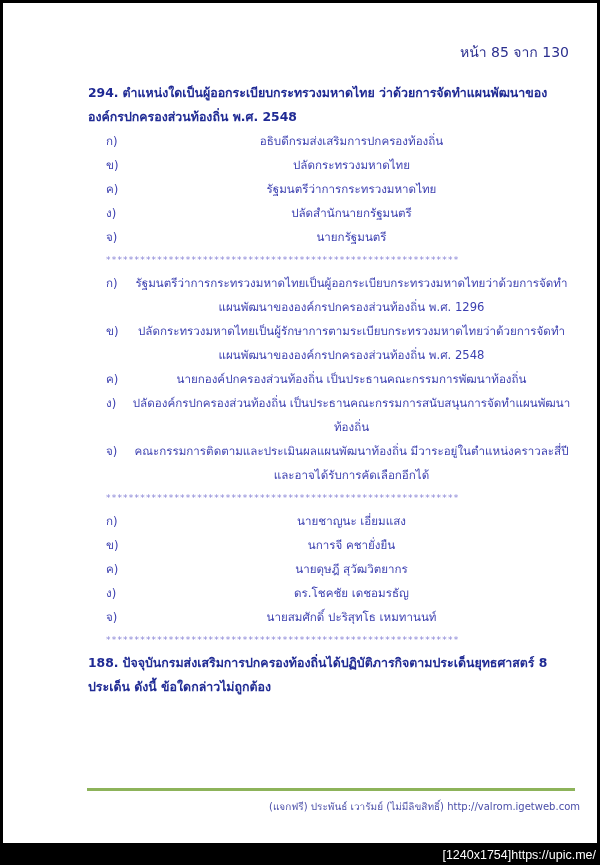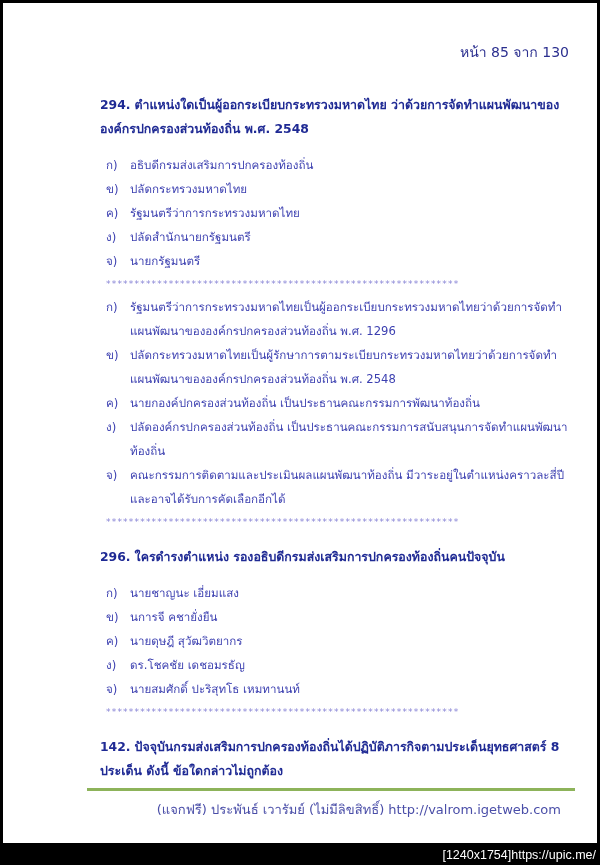--- a/index.html
+++ b/index.html
@@ -11,38 +11,38 @@
     position: absolute; left: 3px; top: 3px; width: 594px; height: 840px;
     background: #ffffff;
   }
   .page-number {
     position: absolute; right: 28px; top: 38px;
     font-size: 14px; color: #2b2f8f;
   }
   .content { position: absolute; left: 85px; top: 78px; width: 485px; }
   .question {
     color: #1f2a94; font-weight: bold; font-size: 12.4px; line-height: 24px;
-    margin: 12px;
+    margin: 0;
   }
   .q-num { margin-right: 4px; }
   .choices { list-style: none; margin: 0; padding: 0 0 0 18px; }
   .choice {
     display: flex; color: #3b3fb0; font-size: 11.6px; line-height: 24px;
   }
   .choice-letter { width: 24px; flex: 0 0 24px; }
-  .choice-text { flex: 1; }
+  .choice-text { flex: 1; text-align: center; }
   .separator {
     color: #8a86d6; font-size: 9px; letter-spacing: 1.2px; height: 22px; line-height: 22px;
     padding-left: 18px; white-space: nowrap; overflow: hidden; width: 448px;
   }
   .footer-rule {
     position: absolute; left: 84px; top: 785px; width: 488px; height: 3px; background: #8db35a;
   }
   .footer-text {
-    position: absolute; right: 36px; top: 796px; font-size: 13px; color: #4a4ea8;
+    position: absolute; right: 17px; top: 796px; font-size: 10px; color: #4a4ea8;
   }
   .watermark {
     position: absolute; right: 4px; bottom: 3px; font-size: 12.5px; color: #ffffff;
     font-family: Liberation Sans, sans-serif;
   }
 </style>
 </head>
 <body>
 
 <div class="page">
@@ -99,23 +99,20 @@
           </li>
         <li class="choice">
             <span class="choice-letter">จ)</span>
             <span class="choice-text">คณะกรรมการติดตามและประเมินผลแผนพัฒนาท้องถิ่น มีวาระอยู่ในตำแหน่งคราวละสี่ปีและอาจได้รับการคัดเลือกอีกได้</span>
           </li>
       </ul>
     </div>
     <div class="separator">**************************************************************</div>
 
     <div>
-      <p class="question">
-        <span class="q-num">296.</span><span>ใครดำรงตำแหน่ง รองอธิบดีกรมส่งเสริมการปกครองท้องถิ่นคนปัจจุบัน</span>
-      </p>
       <ul class="choices">
         <li class="choice">
             <span class="choice-letter">ก)</span>
             <span class="choice-text">นายชาญนะ เอี่ยมแสง</span>
           </li>
         <li class="choice">
             <span class="choice-letter">ข)</span>
             <span class="choice-text">นการจี คชายั่งยืน</span>
           </li>
         <li class="choice">
@@ -129,21 +126,21 @@
         <li class="choice">
             <span class="choice-letter">จ)</span>
             <span class="choice-text">นายสมศักดิ์ ปะริสุทโธ เหมทานนท์</span>
           </li>
       </ul>
     </div>
     <div class="separator">**************************************************************</div>
 
     <div>
       <p class="question">
-        <span class="q-num">142.</span><span>ปัจจุบันกรมส่งเสริมการปกครองท้องถิ่นได้ปฏิบัติภารกิจตามประเด็นยุทธศาสตร์ 8 ประเด็น ดังนี้ ข้อใดกล่าวไม่ถูกต้อง</span>
+        <span class="q-num">188.</span><span>ปัจจุบันกรมส่งเสริมการปกครองท้องถิ่นได้ปฏิบัติภารกิจตามประเด็นยุทธศาสตร์ 8 ประเด็น ดังนี้ ข้อใดกล่าวไม่ถูกต้อง</span>
       </p>
     </div>
   </div>
 
   <div class="footer-rule"></div>
   <div class="footer-text">(แจกฟรี) ประพันธ์ เวารัมย์ (ไม่มีลิขสิทธิ์)  http://valrom.igetweb.com</div>
 </div>
 
 <div class="watermark">[1240x1754]https://upic.me/</div>
 

